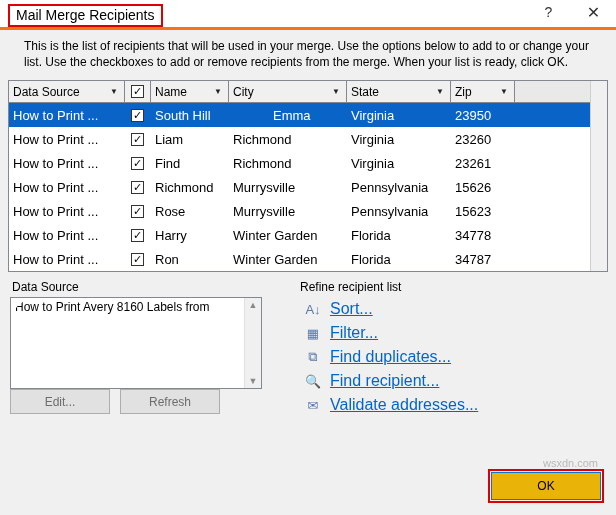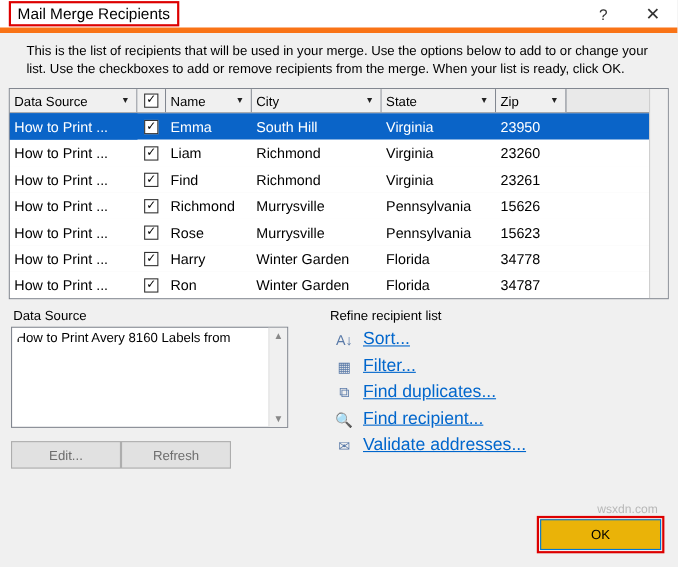--- a/index.html
+++ b/index.html
@@ -10,23 +10,23 @@
     background: #f0f0f0;
     width: 616px;
     height: 515px;
     overflow: hidden;
     color: #000;
   }
   .titlebar {
     height: 30px;
     background: #fff;
     display: flex;
-    align-items: center;
+    align-items: flex-end;
     padding: 0 0 0 8px;
-    border-bottom: 5px solid #f97316;
+    border-bottom: 3px solid #f97316;
   }
   .title-box {
     border: 2px solid #d00;
     padding: 1px 6px 2px 6px;
     font-size: 14px;
   }
   .titlebar-spacer { flex: 1; }
   .titlebar-btn {
     width: 45px;
     height: 30px;
@@ -124,21 +124,21 @@
     font-size: 12px;
     white-space: nowrap;
     overflow: hidden;
     border-radius: 25px;
   }
   .listbox-scroll {
     width: 17px; background: #f0f0f0; border-left: 1px solid #e1e1e1;
     display: flex; flex-direction: column; justify-content: space-between;
     align-items: center; color: #888; font-size: 9px; padding: 2px 0;
   }
-  .ds-buttons { display: flex; margin-top: 12px; }
+  .ds-buttons { display: flex; gap: 10px; }
   .btn {
     height: 25px;
     border: 1px solid #adadad;
     background: #e1e1e1;
     display: flex; align-items: center; justify-content: center;
     font-size: 12px;
     padding: 0 10px;
     min-width: 100px;
     color: #6d6d6d;
   }
@@ -216,22 +216,22 @@
         <span>Zip</span>
         <span class="sort-arrow">▼</span>
       </div>
     </div>
 
     <div class="grid-row selected">
       <div class="cell col-ds">How to Print ...</div>
       <div class="cell col-chk">
           <span class="chk">✓</span>
         </div>
+      <div class="cell col-city">South Hill</div>
       <div class="cell col-name">Emma</div>
-      <div class="cell col-city">South Hill</div>
       <div class="cell col-state">Virginia</div>
       <div class="cell col-zip">23950</div>
     </div>
     <div class="grid-row">
       <div class="cell col-ds">How to Print ...</div>
       <div class="cell col-chk">
           <span class="chk">✓</span>
         </div>
       <div class="cell col-name">Liam</div>
       <div class="cell col-city">Richmond</div>

